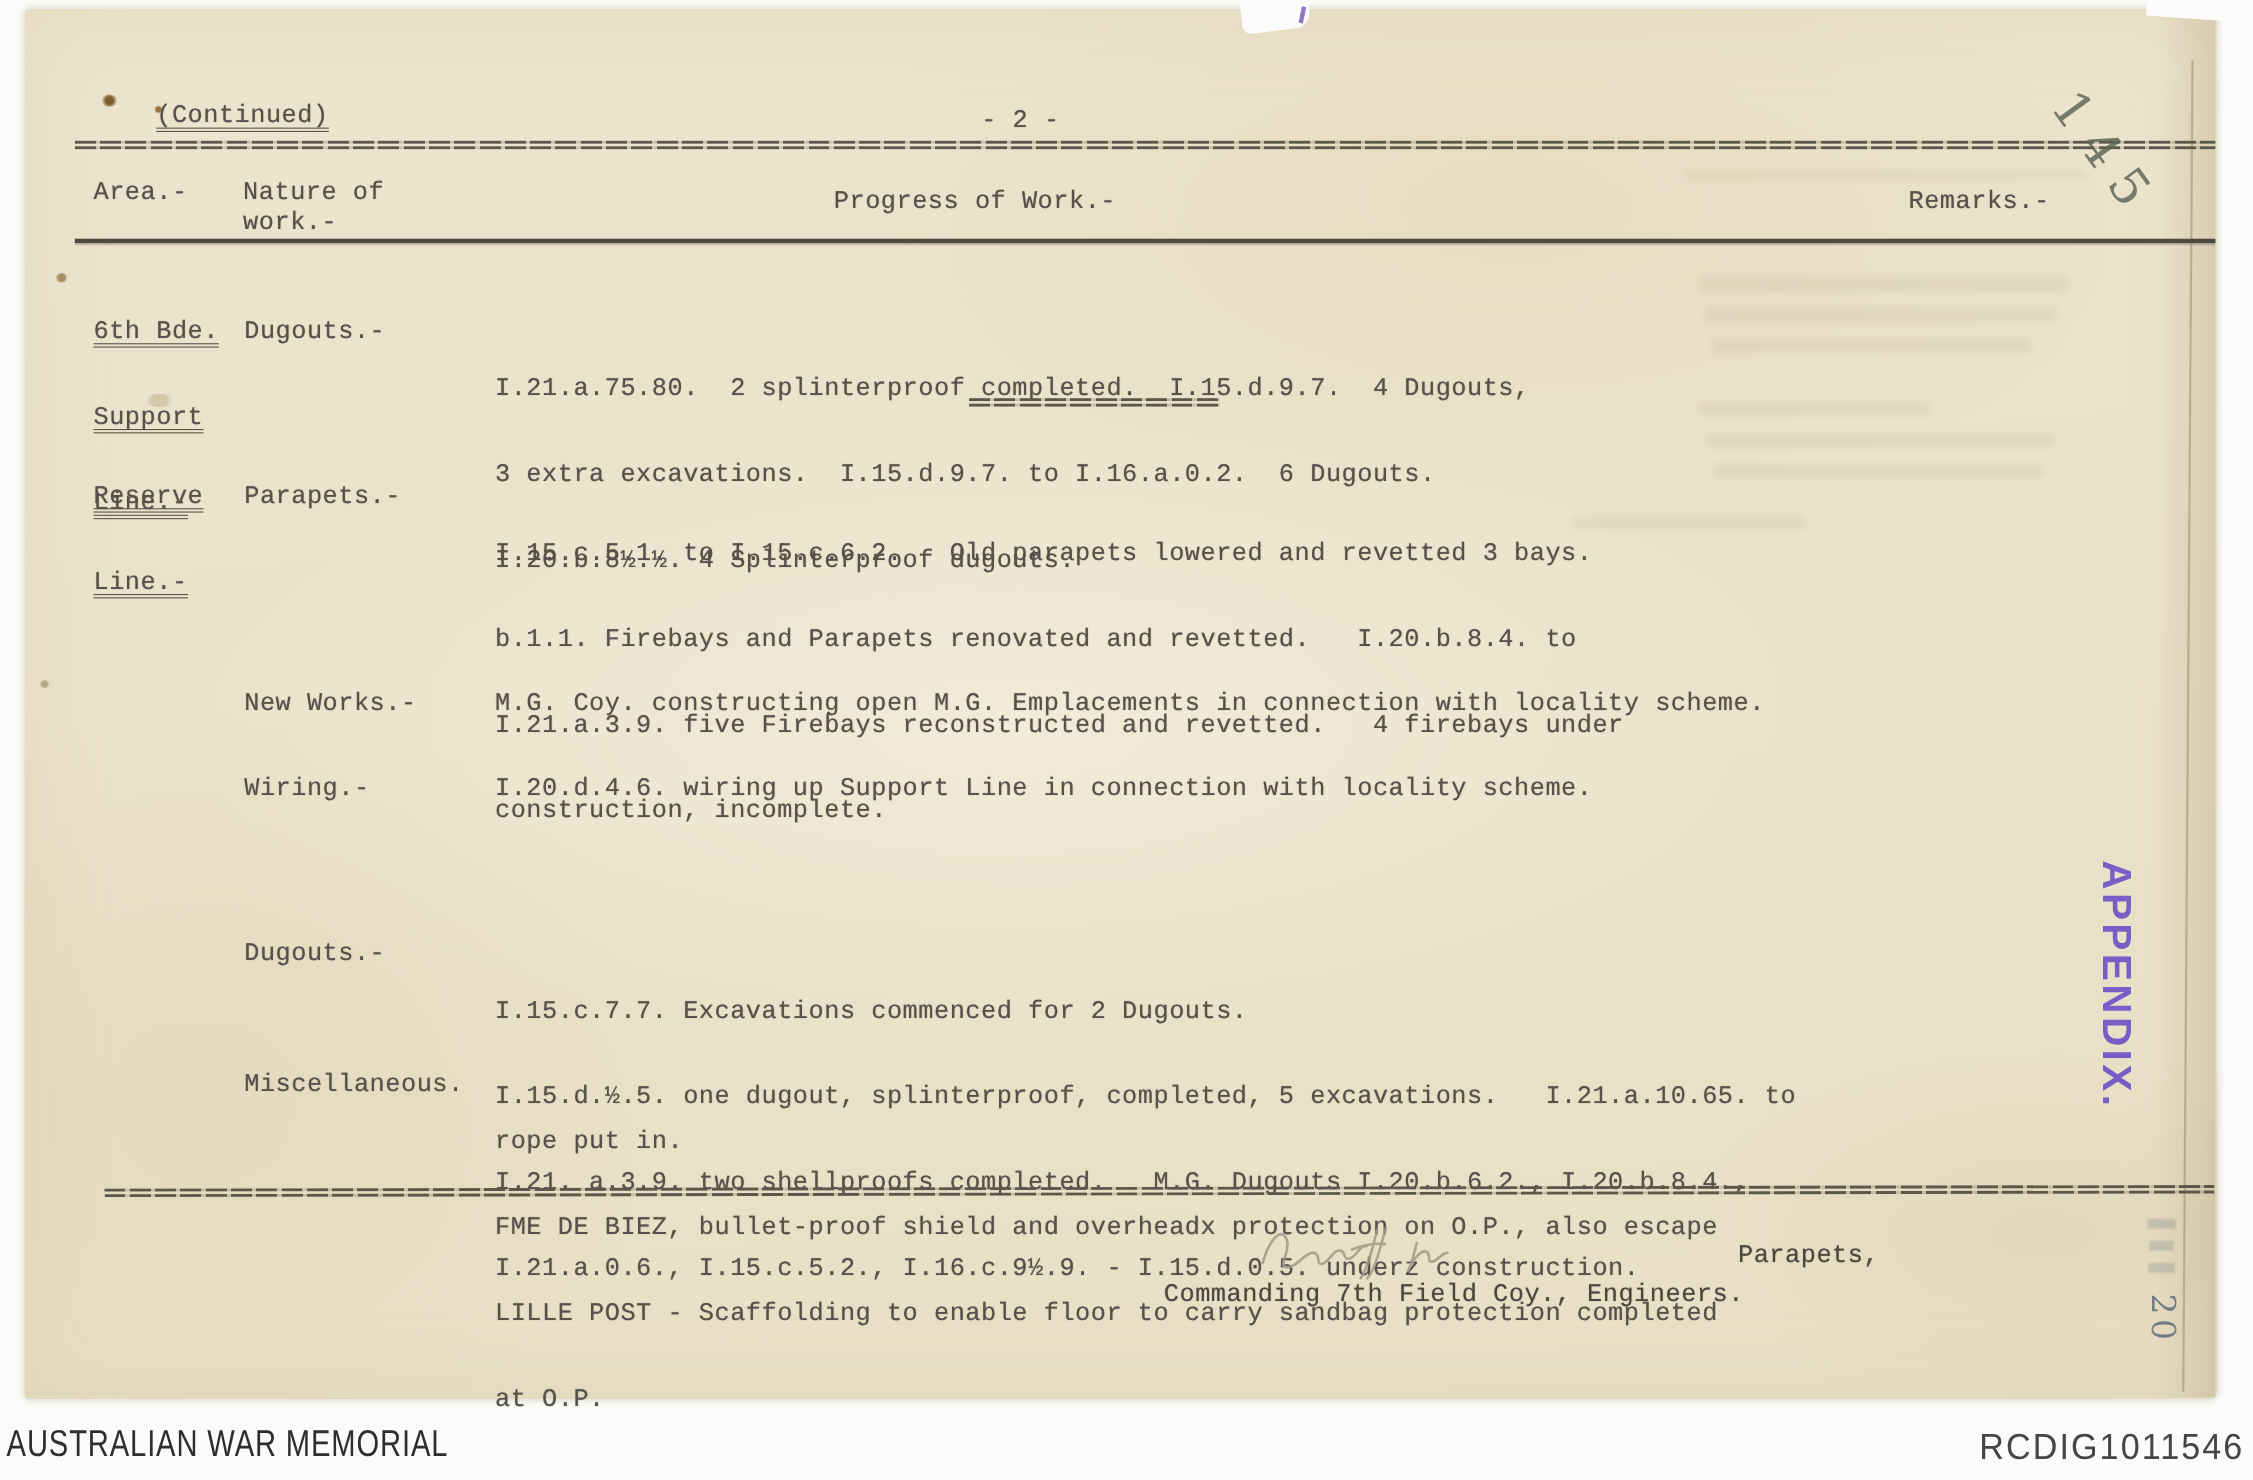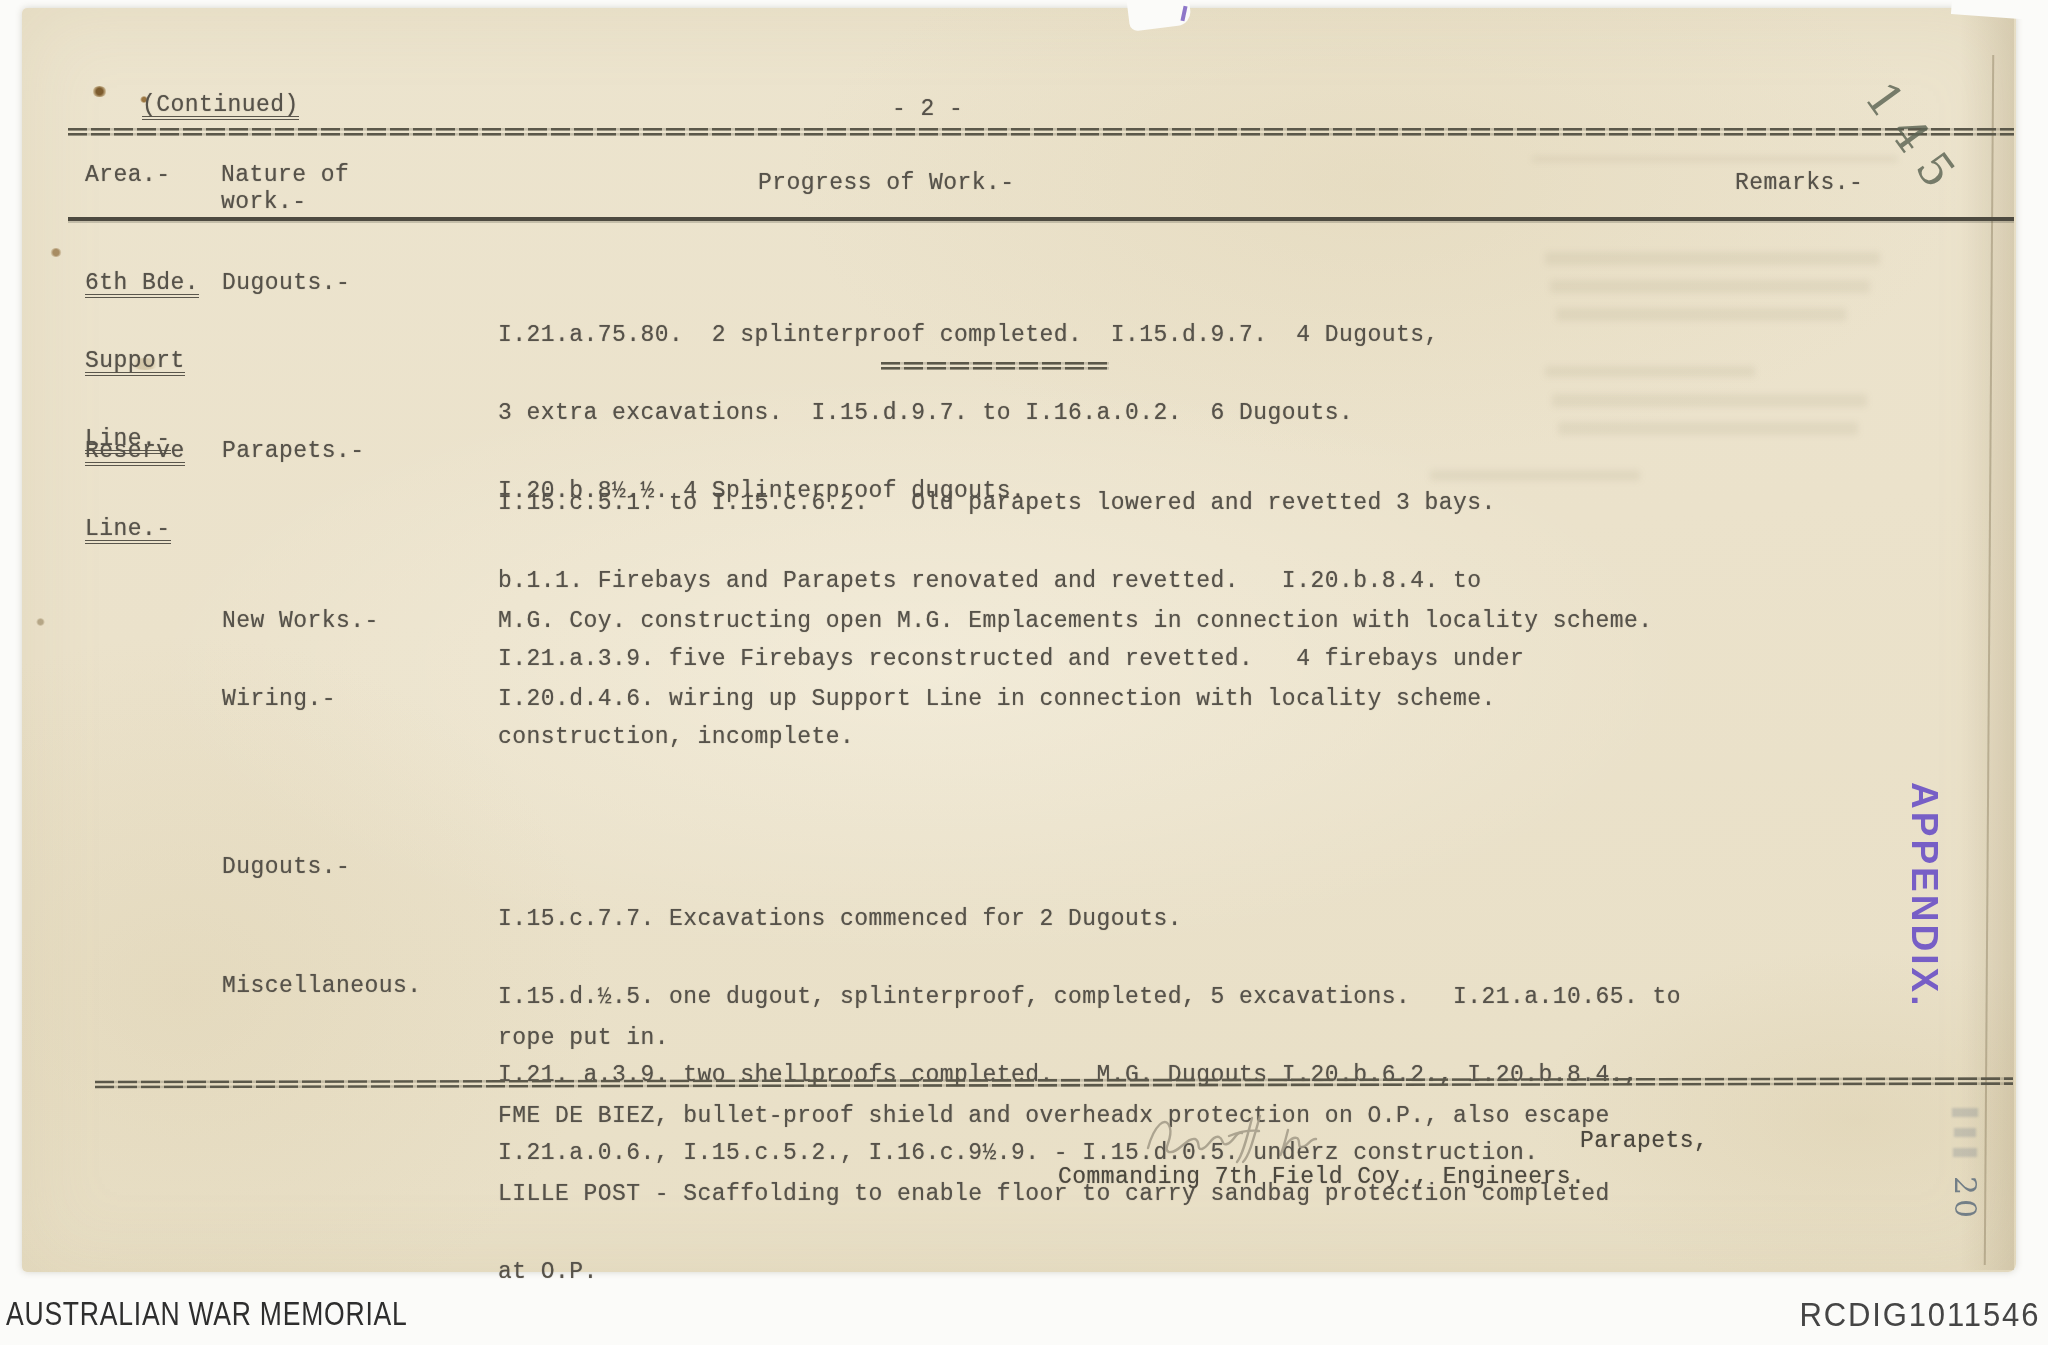--- a/index.html
+++ b/index.html
@@ -41,21 +41,21 @@
     background-image:
       repeating-linear-gradient(90deg,#5b584a 0 19px, rgba(91,88,74,0.25) 19px 23px),
       repeating-linear-gradient(90deg,#5b584a 0 19px, rgba(91,88,74,0.25) 19px 23px);
     background-size:100% 2.6px,100% 2.6px;background-position:0 1px,0 6px;background-repeat:no-repeat;}
   .rule-heavy{position:absolute;height:3.5px;background:#4d4a40;box-shadow:0 2px 0 rgba(77,74,64,0.25);}
 
   
   .sec{position:absolute;left:85px;display:flex;}
   .sec .area{width:137px;flex:none;}
   .sec .rowgroup{flex:none;}
-  .row{display:flex;gap:48px;}
+  .row{display:flex;}
   .lbl{width:228px;flex:none;}
   .sec3{position:absolute;left:222px;display:flex;}
 
   
   .stamp-145{position:absolute;left:1898px;top:72px;transform:rotate(54deg);transform-origin:left top;
     font-family:"DejaVu Serif",serif;font-size:46px;letter-spacing:14px;color:#5d6554;opacity:.82;}
   .stamp-appendix{position:absolute;left:1903px;top:782px;writing-mode:vertical-rl;
     font-family:"Liberation Sans",sans-serif;font-weight:700;font-size:37px;letter-spacing:3px;
     color:#6b51c6;opacity:.9;}
   .stamp-20{position:absolute;left:1948px;top:1176px;writing-mode:vertical-rl;
@@ -104,21 +104,21 @@
 <div class="rule-double" style="left:68px;top:127px;width:1946px;"></div>
 
 <div class="tw" style="left:85px;top:162px;">Area.-</div>
 <div class="tw" style="left:221px;top:162px;">Nature of</div>
 <div class="tw" style="left:221px;top:189px;">work.-</div>
 <div class="tw" style="left:758px;top:170px;">Progress of Work.-</div>
 <div class="tw" style="left:1735px;top:170px;">Remarks.-</div>
 
 <div class="rule-heavy" style="left:68px;top:217px;width:1946px;"></div>
 
-<div class="sec tw" style="top:218px;">
+<div class="sec tw" style="top:236px;">
   <div class="area">
     <div class="ln"><span class="u2">6th Bde.</span></div>
     <div class="ln"><span class="u2">Support</span></div>
     <div class="ln"><span class="u2">Line.-</span></div>
   </div>
   <div class="rowgroup">
     <div class="row">
       <div class="lbl"><div class="ln">Dugouts.-</div></div>
       <div>
         <div class="ln">I.21.a.75.80.  2 splinterproof completed.  I.15.d.9.7.  4 Dugouts,</div>

